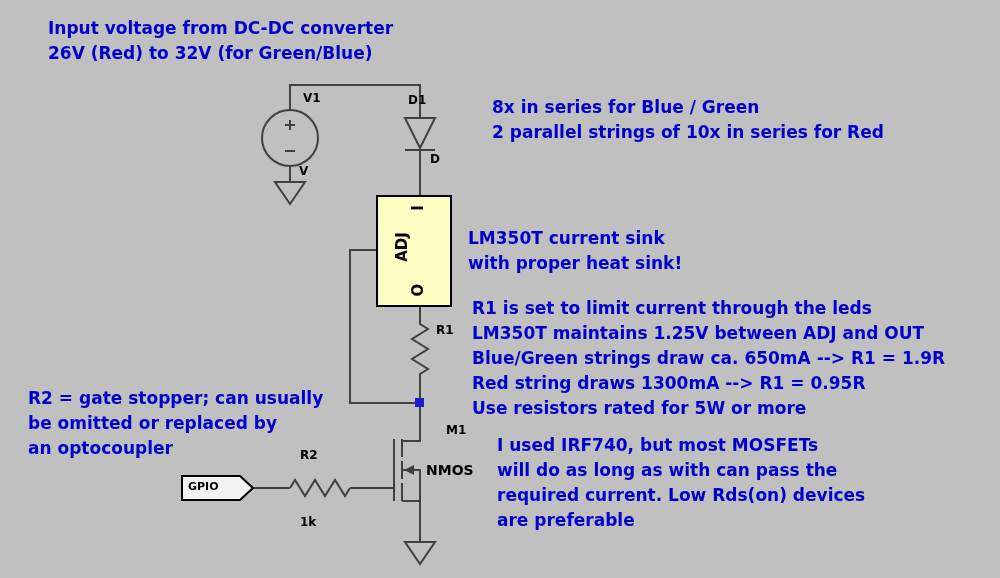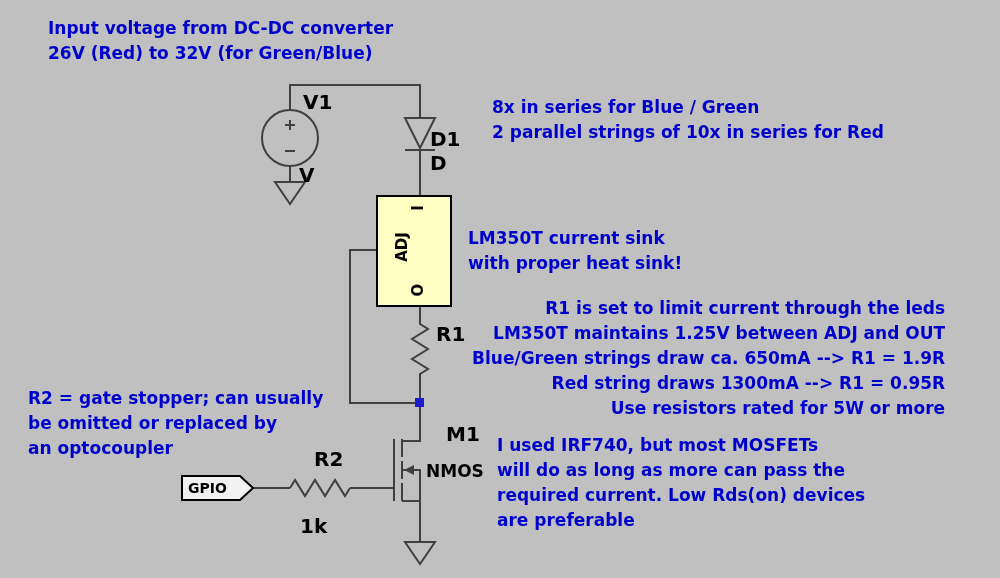--- a/index.html
+++ b/index.html
@@ -9,28 +9,28 @@
     font-family:"DejaVu Sans","Liberation Sans",sans-serif;
     border-radius:15px;
   }
   svg.schem { position:absolute; left:0; top:0; }
   .ann {
     position:absolute; color:#0000cd; font-weight:bold;
     font-size:17px; line-height:25px; white-space:nowrap;
   }
   .lbl {
     position:absolute; color:#000; font-weight:bold;
-    font-size:20px; white-space:nowrap; line-height:1;
+    font-size:12px; white-space:nowrap; line-height:1;
   }
   .pinlab {
     position:absolute; color:#000; font-weight:bold; font-size:15px;
     white-space:nowrap; transform:translate(-50%,-50%) rotate(-90deg);
     line-height:1;
   }
-  .biglbl { font-size:17px; }
+  .biglbl { font-size:14px; }
 </style>
 </head>
 <body>
 
 <div class="stage">
 
   <svg class="schem" width="1000" height="578" viewBox="0 0 1000 578">
 
     <g stroke="#404040" stroke-width="2" fill="none">
       <path d="M290,110 V85 H420 V118"></path>
@@ -92,49 +92,49 @@
   <div class="ann" style="left:492px; top:95px;">
     <div>8x in series for Blue / Green</div>
     <div>2 parallel strings of 10x in series for Red</div>
   </div>
 
   <div class="ann" style="left:468px; top:226px;">
     <div>LM350T current sink</div>
     <div>with proper heat sink!</div>
   </div>
 
-  <div class="ann" style="left:472px; top:296px;text-align:right;">
+  <div class="ann" style="left:472px; top:296px;">
     <div>R1 is set to limit current through the leds</div>
     <div>LM350T maintains 1.25V between ADJ and OUT</div>
     <div>Blue/Green strings draw ca. 650mA --&gt; R1 = 1.9R</div>
     <div>Red string draws 1300mA --&gt; R1 = 0.95R</div>
     <div>Use resistors rated for 5W or more</div>
   </div>
 
   <div class="ann" style="left:28px; top:386px;">
     <div>R2 = gate stopper; can usually</div>
     <div>be omitted or replaced by</div>
     <div>an optocoupler</div>
   </div>
 
   <div class="ann" style="left:497px; top:433px;">
     <div>I used IRF740, but most MOSFETs</div>
-    <div>will do as long as more can pass the</div>
+    <div>will do as long as with can pass the</div>
     <div>required current. Low Rds(on) devices</div>
     <div>are preferable</div>
   </div>
 
   <div class="lbl" style="left:303px; top:92px;">V1</div>
   <div class="lbl" style="left:299px; top:165px;">V</div>
-  <div class="lbl" style="left:430px; top:94px;margin-top:35px;">D1</div>
+  <div class="lbl" style="left:408px; top:94px;">D1</div>
   <div class="lbl" style="left:430px; top:153px;">D</div>
   <div class="lbl" style="left:436px; top:324px;">R1</div>
   <div class="lbl" style="left:430px; top:424px;margin-left:16px;">M1</div>
   <div class="lbl biglbl" style="left:426px; top:463px;">NMOS</div>
-  <div class="lbl" style="left:314px; top:449px;">R2</div>
+  <div class="lbl" style="left:300px; top:449px;">R2</div>
   <div class="lbl" style="left:300px; top:516px;">1k</div>
-  <div class="lbl" style="left:188px; top:481px; font-size:14px;">GPIO</div>
+  <div class="lbl" style="left:188px; top:481px; font-size:11px;">GPIO</div>
 
   <div class="pinlab" style="left:418px; top:208px;">I</div>
   <div class="pinlab" style="left:402px; top:247px;">ADJ</div>
   <div class="pinlab" style="left:418px; top:290px;">O</div>
 
 </div>
 
 </body></html>

